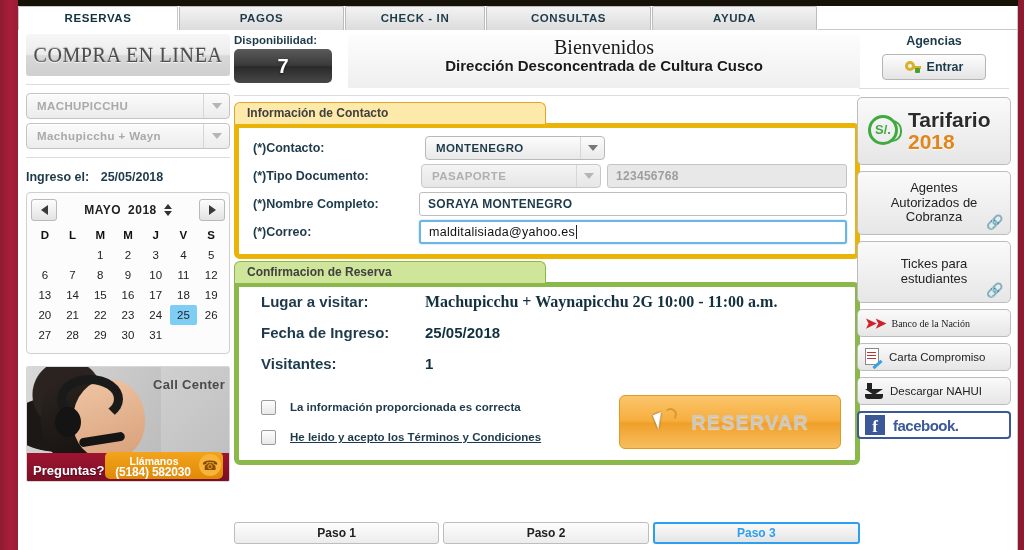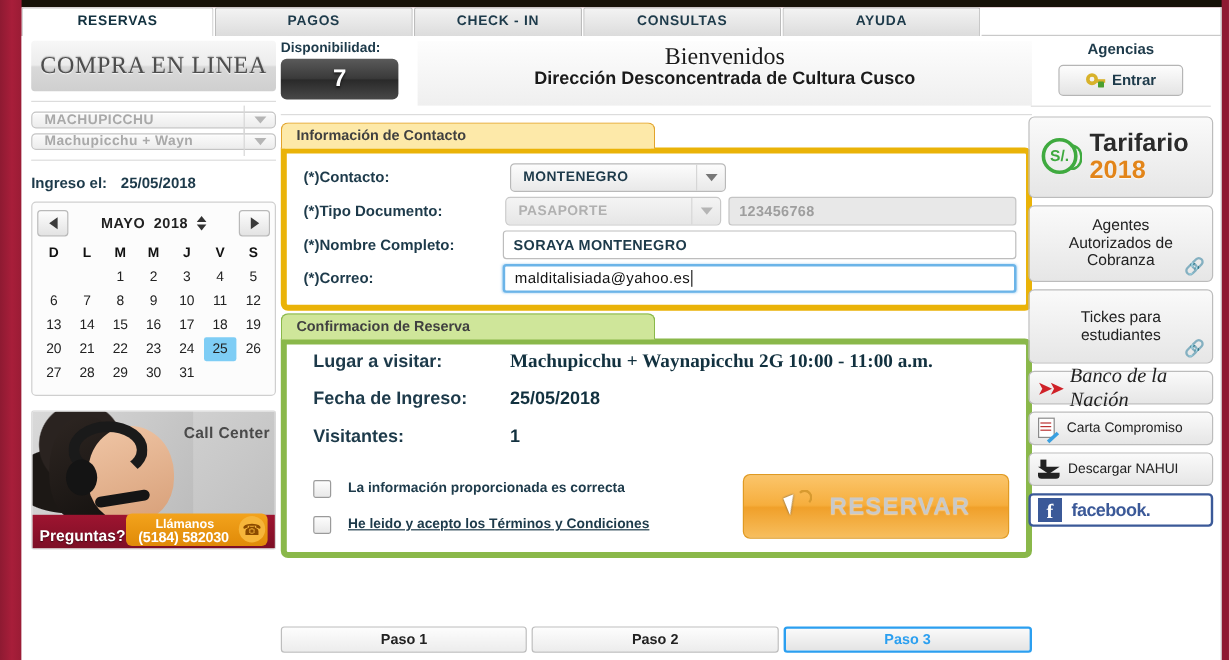--- a/index.html
+++ b/index.html
@@ -64,21 +64,21 @@
     width:204px; height:42px;
     background:linear-gradient(to bottom,#f7f7f7 0%,#ececec 48%,#d9d9d9 52%,#cfcfcf 100%);
     border-radius:3px;
     display:flex; align-items:center; justify-content:center;
     font-family:"Liberation Serif", serif;
     font-size:20px; letter-spacing:0.6px; color:#4d4d4d;
     text-shadow:0 1px 1px rgba(255,255,255,.9), 0 -1px 1px rgba(0,0,0,.25);
   }
   .hr { height:1px; background:#dcdcdc; margin:8px 0; }
   .selectbox {
-    width:204px; height:14px; margin-top:4px;
+    width:204px; height:26px; margin-top:4px;
     background:linear-gradient(to bottom,#fbfbfb,#ececec);
     border:1px solid #c4c4c4; border-radius:4px;
     display:flex; align-items:center; cursor:pointer;
     box-shadow:0 1px 0 rgba(255,255,255,.8) inset;
   }
   .selectbox .val {
     flex:1; padding-left:10px; font-size:11.5px; font-weight:bold;
     color:#a9a9a9; letter-spacing:0.4px; white-space:nowrap; overflow:hidden;
   }
   .selectbox .arrowcell {
@@ -342,21 +342,21 @@
   #tarifario .t2 { font-size:21px; font-weight:bold; color:#e2851a; text-shadow:0 1px 1px rgba(255,255,255,.9); }
 
   #agentes { height:64px; display:flex; align-items:center; justify-content:center; text-align:center;
     font-size:13px; color:#222; line-height:1.12; }
   #tickets { height:62px; display:flex; align-items:center; justify-content:center; text-align:center;
     font-size:13px; color:#222; line-height:1.12; }
   .linkicon { position:absolute; right:6px; bottom:3px; font-size:14px; color:#3a3a3a; }
 
   .rsmall { height:28px; display:flex; align-items:center; gap:7px; padding-left:7px; }
   .rsmall .lbl { font-size:11.5px; color:#222; }
-  .rsmall .lbl.italic { font-family:"Liberation Serif", serif; font-style:italic; font-size:17px; }
+  .rsmall .lbl.italic { font-family:"Liberation Serif", serif; font-size:10px; }
   .bnicon { color:#cf2128; font-size:14px; font-weight:bold; letter-spacing:-2px; }
   .docicon { position:relative; width:17px; height:18px; }
   .docicon .sheet { position:absolute; left:0; top:0; width:14px; height:17px; background:#fff; border:1px solid #8a8a8a; }
   .docicon .l1,.docicon .l2,.docicon .l3 { position:absolute; left:2px; width:9px; height:1px; background:#b33; }
   .docicon .l1{ top:4px;} .docicon .l2{ top:7px;} .docicon .l3{ top:10px;}
   .docicon .pen { position:absolute; right:-1px; bottom:0; width:11px; height:3px; background:#3aa0e0; transform:rotate(-42deg); }
   .dlicon { position:relative; width:18px; height:16px; }
   .dlicon .sh { position:absolute; left:2px; top:0; width:5px; height:7px; background:#222; }
   .dlicon .ar { position:absolute; left:0; top:6px; width:0;height:0;border-left:9px solid transparent;border-right:9px solid transparent;border-top:6px solid #222; }
   .dlicon .tray { position:absolute; left:0; bottom:0; width:18px; height:5px; background:#222; border-radius:0 0 3px 3px; }

